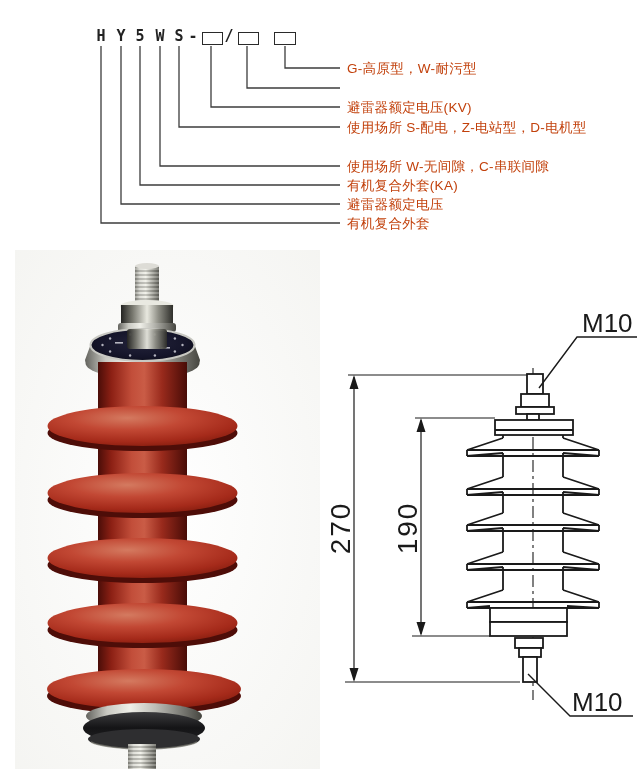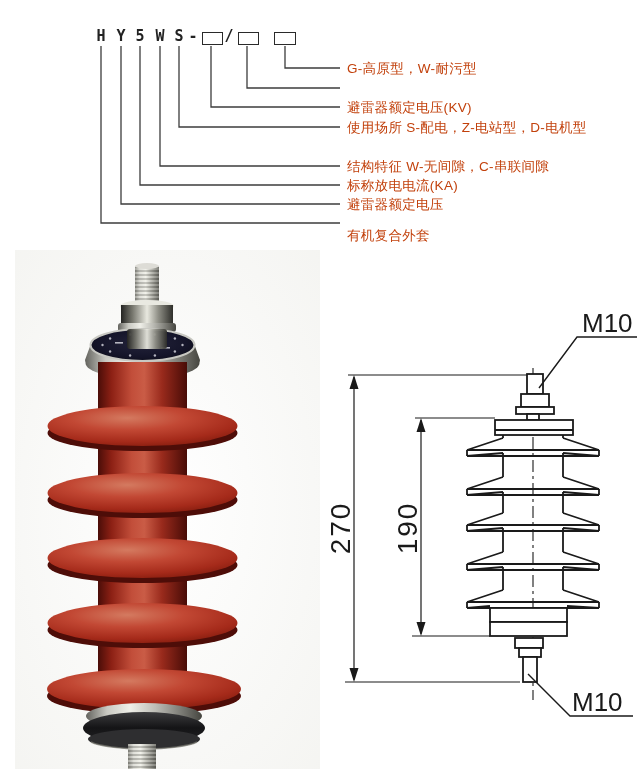--- a/index.html
+++ b/index.html
@@ -41,24 +41,24 @@
   <span class="mc" style="left:179px">S</span>
   <span class="mc" style="left:193px">-</span>
   <div class="mbox" style="left:202px;width:19px"></div>
   <span class="mc" style="left:229px">/</span>
   <div class="mbox" style="left:238px;width:19px"></div>
   <div class="mbox" style="left:274px;width:20px"></div>
 
   <div class="lbl" style="left:347px;top:61px">G-高原型，W-耐污型</div>
   <div class="lbl" style="left:347px;top:100px">避雷器额定电压(KV)</div>
   <div class="lbl" style="left:347px;top:120px">使用场所 S-配电，Z-电站型，D-电机型</div>
-  <div class="lbl" style="left:347px;top:159px">结构特征 W-无间隙，C-串联间隙</div>
-  <div class="lbl" style="left:347px;top:178px">标称放电电流(KA)</div>
+  <div class="lbl" style="left:347px;top:159px">使用场所 W-无间隙，C-串联间隙</div>
+  <div class="lbl" style="left:347px;top:178px">有机复合外套(KA)</div>
   <div class="lbl" style="left:347px;top:197px">避雷器额定电压</div>
-  <div class="lbl" style="left:347px;top:228px">有机复合外套</div>
+  <div class="lbl" style="left:347px;top:216px">有机复合外套</div>
 
   <svg class="abs" style="left:15px;top:250px;" width="305" height="519" viewBox="0 0 305 519">
     <defs>
       <linearGradient id="gMetal" x1="0" y1="0" x2="1" y2="0">
         <stop offset="0" stop-color="#8c8c86"></stop>
           <stop offset=".2" stop-color="#d8d8d2"></stop>
         <stop offset=".45" stop-color="#f1f1ea"></stop>
           <stop offset=".65" stop-color="#b9b9b2"></stop>
         <stop offset="1" stop-color="#5d5d57"></stop>
       </linearGradient>

